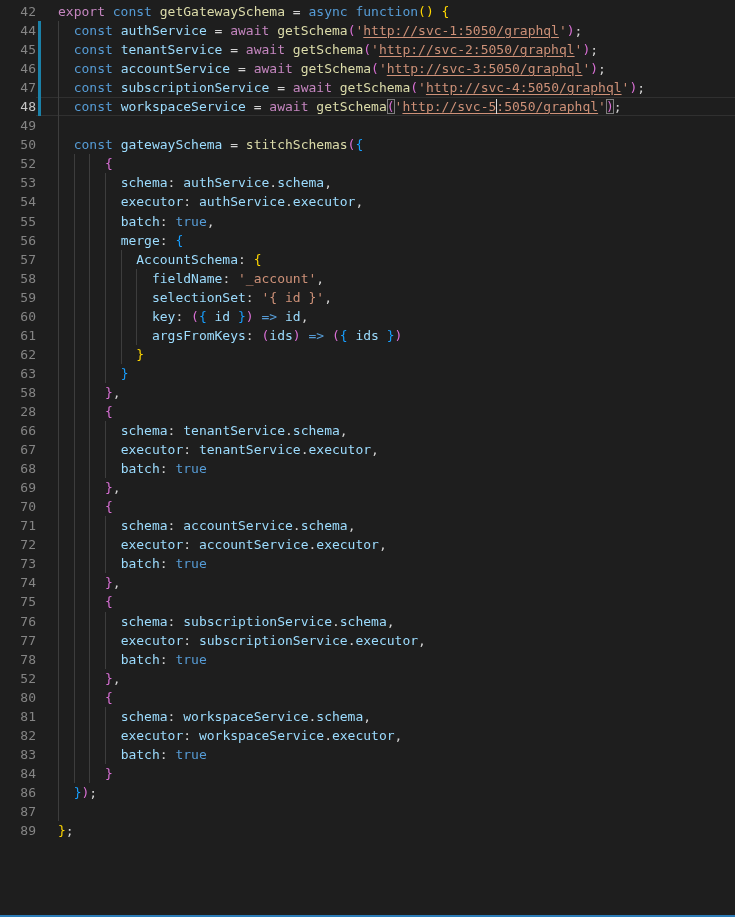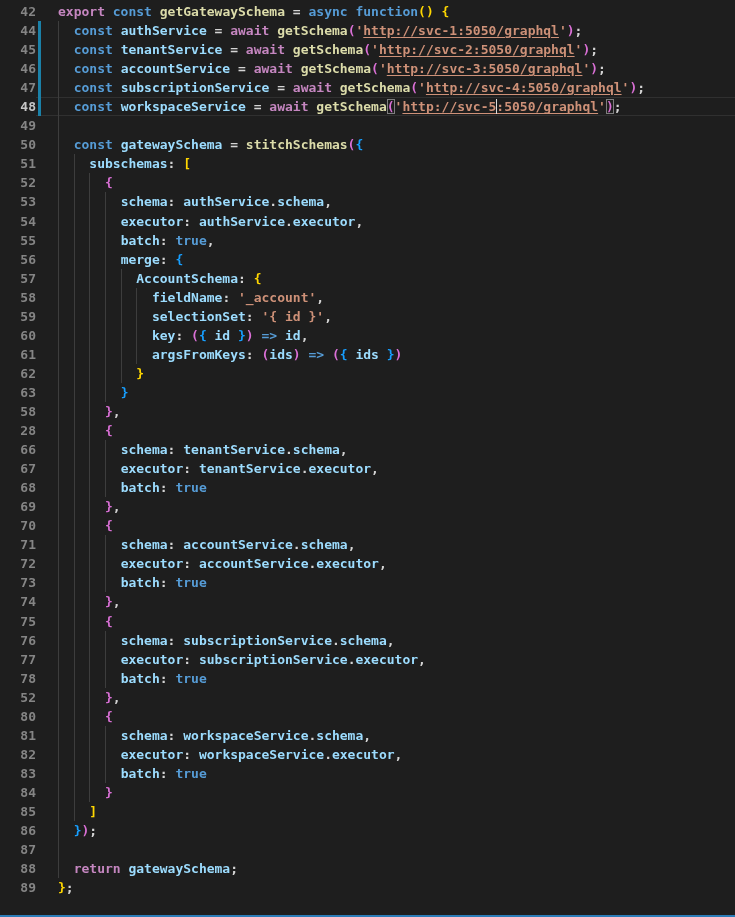--- a/index.html
+++ b/index.html
@@ -5,21 +5,21 @@
   :root{
     --bg:#1e1e1e; --lineNo:#858585; --lineNoActive:#c6c6c6;
     --kw1:#c586c0; --kw2:#569cd6; --var:#9cdcfe; --fn:#dcdcaa; --str:#ce9178; --op:#d4d4d4;
     --b1:#ffd700; --b2:#da70d6; --b3:#179fff;
     --guide:#3d3d3d; --modBar:#1b81a8; --curBorder:#303030; --bracketMatch:#7e7e7e; --bottomLine:#2b7cb8;
   }
   html,body{margin:0;padding:0}
   body{width:735px;height:917px;background:var(--bg);overflow:hidden}
   #editor{
     position:relative;width:735px;height:917px;box-sizing:border-box;padding-top:2px;
-    font-family:"DejaVu Sans Mono","Liberation Mono",monospace;font-size:13px;font-weight:bold;
+    font-family:"DejaVu Sans Mono","Liberation Mono",monospace;font-size:13px;
     -webkit-font-smoothing:antialiased;
   }
   .line{display:flex;height:19.05px;line-height:19.05px;white-space:pre}
   .ln{width:36px;flex:none;text-align:right;color:var(--lineNo);user-select:none}
   .body{flex:1;display:flex;position:relative;min-width:0}
   .cur .body{box-shadow:inset 0 1px 0 var(--curBorder), inset 0 -1px 0 var(--curBorder)}
   .cur .ln{color:var(--lineNoActive)}
   .gutterbar{width:22px;flex:none;position:relative}
   .modbar{position:absolute;left:2px;top:0;bottom:0;width:3px;background:var(--modBar)}
   .code{flex:1;position:relative;white-space:pre}
@@ -39,21 +39,20 @@
 <div id="editor">
   <div id="code-lines">
       <div class="line"><span class="ln">42</span><div class="body"><div class="gutterbar"></div><div class="code"><span class="txt"><span class="kw1">export </span><span class="kw2">const </span><span class="fn">getGatewaySchema</span><span class="op"> = </span><span class="kw2">async </span><span class="kw2">function</span><span class="b1">(</span><span class="b1">)</span><span class="op"> </span><span class="b1">{</span></span></div></div></div>
       <div class="line"><span class="ln">44</span><div class="body"><div class="gutterbar"><div class="modbar"></div></div><div class="code"><div class="guide" style="left: 0ch;"></div><span class="txt"><span class="op">  </span><span class="kw2">const </span><span class="var">authService</span><span class="op"> = </span><span class="kw1">await </span><span class="fn">getSchema</span><span class="b2">(</span><span class="str">'</span><span class="strU">http://svc-1:5050/graphql</span><span class="str">'</span><span class="b2">)</span><span class="op">;</span></span></div></div></div>
       <div class="line"><span class="ln">45</span><div class="body"><div class="gutterbar"><div class="modbar"></div></div><div class="code"><div class="guide" style="left: 0ch;"></div><span class="txt"><span class="op">  </span><span class="kw2">const </span><span class="var">tenantService</span><span class="op"> = </span><span class="kw1">await </span><span class="fn">getSchema</span><span class="b2">(</span><span class="str">'</span><span class="strU">http://svc-2:5050/graphql</span><span class="str">'</span><span class="b2">)</span><span class="op">;</span></span></div></div></div>
       <div class="line"><span class="ln">46</span><div class="body"><div class="gutterbar"><div class="modbar"></div></div><div class="code"><div class="guide" style="left: 0ch;"></div><span class="txt"><span class="op">  </span><span class="kw2">const </span><span class="var">accountService</span><span class="op"> = </span><span class="kw1">await </span><span class="fn">getSchema</span><span class="b2">(</span><span class="str">'</span><span class="strU">http://svc-3:5050/graphql</span><span class="str">'</span><span class="b2">)</span><span class="op">;</span></span></div></div></div>
       <div class="line"><span class="ln">47</span><div class="body"><div class="gutterbar"><div class="modbar"></div></div><div class="code"><div class="guide" style="left: 0ch;"></div><span class="txt"><span class="op">  </span><span class="kw2">const </span><span class="var">subscriptionService</span><span class="op"> = </span><span class="kw1">await </span><span class="fn">getSchema</span><span class="b2">(</span><span class="str">'</span><span class="strU">http://svc-4:5050/graphql</span><span class="str">'</span><span class="b2">)</span><span class="op">;</span></span></div></div></div>
       <div class="line cur"><span class="ln">48</span><div class="body"><div class="gutterbar"><div class="modbar"></div></div><div class="code"><div class="guide" style="left: 0ch;"></div><span class="txt"><span class="op">  </span><span class="kw2">const </span><span class="var">workspaceService</span><span class="op"> = </span><span class="kw1">await </span><span class="fn">getSchema</span><span class="b2 bm">(</span><span class="str">'</span><span class="strU">http://svc-5</span><span class="cursor"></span><span class="strU">:5050/graphql</span><span class="str">'</span><span class="b2 bm">)</span><span class="op">;</span></span></div></div></div>
       <div class="line"><span class="ln">49</span><div class="body"><div class="gutterbar"></div><div class="code"><div class="guide" style="left: 0ch;"></div><span class="txt"></span></div></div></div>
       <div class="line"><span class="ln">50</span><div class="body"><div class="gutterbar"></div><div class="code"><div class="guide" style="left: 0ch;"></div><span class="txt"><span class="op">  </span><span class="kw2">const </span><span class="var">gatewaySchema</span><span class="op"> = </span><span class="fn">stitchSchemas</span><span class="b2">(</span><span class="b3">{</span></span></div></div></div>
-      <div class="line"><span class="ln">51</span><div class="body"><div class="gutterbar"></div><div class="code"><div class="guide" style="left: 0ch;"></div><div class="guide" style="left: 2ch;"></div><span class="txt"><span class="op">    </span><span class="var">subschemas</span><span class="op">: </span><span class="b1">[</span></span></div></div></div>
       <div class="line"><span class="ln">52</span><div class="body"><div class="gutterbar"></div><div class="code"><div class="guide" style="left: 0ch;"></div><div class="guide" style="left: 2ch;"></div><div class="guide" style="left: 4ch;"></div><span class="txt"><span class="op">      </span><span class="b2">{</span></span></div></div></div>
       <div class="line"><span class="ln">53</span><div class="body"><div class="gutterbar"></div><div class="code"><div class="guide" style="left: 0ch;"></div><div class="guide" style="left: 2ch;"></div><div class="guide" style="left: 4ch;"></div><div class="guide" style="left: 6ch;"></div><span class="txt"><span class="op">        </span><span class="var">schema</span><span class="op">: </span><span class="var">authService</span><span class="op">.</span><span class="var">schema</span><span class="op">,</span></span></div></div></div>
       <div class="line"><span class="ln">54</span><div class="body"><div class="gutterbar"></div><div class="code"><div class="guide" style="left: 0ch;"></div><div class="guide" style="left: 2ch;"></div><div class="guide" style="left: 4ch;"></div><div class="guide" style="left: 6ch;"></div><span class="txt"><span class="op">        </span><span class="var">executor</span><span class="op">: </span><span class="var">authService</span><span class="op">.</span><span class="var">executor</span><span class="op">,</span></span></div></div></div>
       <div class="line"><span class="ln">55</span><div class="body"><div class="gutterbar"></div><div class="code"><div class="guide" style="left: 0ch;"></div><div class="guide" style="left: 2ch;"></div><div class="guide" style="left: 4ch;"></div><div class="guide" style="left: 6ch;"></div><span class="txt"><span class="op">        </span><span class="var">batch</span><span class="op">: </span><span class="kw2">true</span><span class="op">,</span></span></div></div></div>
       <div class="line"><span class="ln">56</span><div class="body"><div class="gutterbar"></div><div class="code"><div class="guide" style="left: 0ch;"></div><div class="guide" style="left: 2ch;"></div><div class="guide" style="left: 4ch;"></div><div class="guide" style="left: 6ch;"></div><span class="txt"><span class="op">        </span><span class="var">merge</span><span class="op">: </span><span class="b3">{</span></span></div></div></div>
       <div class="line"><span class="ln">57</span><div class="body"><div class="gutterbar"></div><div class="code"><div class="guide" style="left: 0ch;"></div><div class="guide" style="left: 2ch;"></div><div class="guide" style="left: 4ch;"></div><div class="guide" style="left: 6ch;"></div><div class="guide" style="left: 8ch;"></div><span class="txt"><span class="op">          </span><span class="var">AccountSchema</span><span class="op">: </span><span class="b1">{</span></span></div></div></div>
       <div class="line"><span class="ln">58</span><div class="body"><div class="gutterbar"></div><div class="code"><div class="guide" style="left: 0ch;"></div><div class="guide" style="left: 2ch;"></div><div class="guide" style="left: 4ch;"></div><div class="guide" style="left: 6ch;"></div><div class="guide" style="left: 8ch;"></div><div class="guide" style="left: 10ch;"></div><span class="txt"><span class="op">            </span><span class="var">fieldName</span><span class="op">: </span><span class="str">'_account'</span><span class="op">,</span></span></div></div></div>
       <div class="line"><span class="ln">59</span><div class="body"><div class="gutterbar"></div><div class="code"><div class="guide" style="left: 0ch;"></div><div class="guide" style="left: 2ch;"></div><div class="guide" style="left: 4ch;"></div><div class="guide" style="left: 6ch;"></div><div class="guide" style="left: 8ch;"></div><div class="guide" style="left: 10ch;"></div><span class="txt"><span class="op">            </span><span class="var">selectionSet</span><span class="op">: </span><span class="str">'{ id }'</span><span class="op">,</span></span></div></div></div>
       <div class="line"><span class="ln">60</span><div class="body"><div class="gutterbar"></div><div class="code"><div class="guide" style="left: 0ch;"></div><div class="guide" style="left: 2ch;"></div><div class="guide" style="left: 4ch;"></div><div class="guide" style="left: 6ch;"></div><div class="guide" style="left: 8ch;"></div><div class="guide" style="left: 10ch;"></div><span class="txt"><span class="op">            </span><span class="var">key</span><span class="op">: </span><span class="b2">(</span><span class="b3">{</span><span class="op"> </span><span class="var">id</span><span class="op"> </span><span class="b3">}</span><span class="b2">)</span><span class="op"> </span><span class="kw2">=&gt;</span><span class="op"> </span><span class="var">id</span><span class="op">,</span></span></div></div></div>
       <div class="line"><span class="ln">61</span><div class="body"><div class="gutterbar"></div><div class="code"><div class="guide" style="left: 0ch;"></div><div class="guide" style="left: 2ch;"></div><div class="guide" style="left: 4ch;"></div><div class="guide" style="left: 6ch;"></div><div class="guide" style="left: 8ch;"></div><div class="guide" style="left: 10ch;"></div><span class="txt"><span class="op">            </span><span class="var">argsFromKeys</span><span class="op">: </span><span class="b2">(</span><span class="var">ids</span><span class="b2">)</span><span class="op"> </span><span class="kw2">=&gt;</span><span class="op"> </span><span class="b2">(</span><span class="b3">{</span><span class="op"> </span><span class="var">ids</span><span class="op"> </span><span class="b3">}</span><span class="b2">)</span></span></div></div></div>
@@ -73,20 +72,18 @@
       <div class="line"><span class="ln">75</span><div class="body"><div class="gutterbar"></div><div class="code"><div class="guide" style="left: 0ch;"></div><div class="guide" style="left: 2ch;"></div><div class="guide" style="left: 4ch;"></div><span class="txt"><span class="op">      </span><span class="b2">{</span></span></div></div></div>
       <div class="line"><span class="ln">76</span><div class="body"><div class="gutterbar"></div><div class="code"><div class="guide" style="left: 0ch;"></div><div class="guide" style="left: 2ch;"></div><div class="guide" style="left: 4ch;"></div><div class="guide" style="left: 6ch;"></div><span class="txt"><span class="op">        </span><span class="var">schema</span><span class="op">: </span><span class="var">subscriptionService</span><span class="op">.</span><span class="var">schema</span><span class="op">,</span></span></div></div></div>
       <div class="line"><span class="ln">77</span><div class="body"><div class="gutterbar"></div><div class="code"><div class="guide" style="left: 0ch;"></div><div class="guide" style="left: 2ch;"></div><div class="guide" style="left: 4ch;"></div><div class="guide" style="left: 6ch;"></div><span class="txt"><span class="op">        </span><span class="var">executor</span><span class="op">: </span><span class="var">subscriptionService</span><span class="op">.</span><span class="var">executor</span><span class="op">,</span></span></div></div></div>
       <div class="line"><span class="ln">78</span><div class="body"><div class="gutterbar"></div><div class="code"><div class="guide" style="left: 0ch;"></div><div class="guide" style="left: 2ch;"></div><div class="guide" style="left: 4ch;"></div><div class="guide" style="left: 6ch;"></div><span class="txt"><span class="op">        </span><span class="var">batch</span><span class="op">: </span><span class="kw2">true</span></span></div></div></div>
       <div class="line"><span class="ln">52</span><div class="body"><div class="gutterbar"></div><div class="code"><div class="guide" style="left: 0ch;"></div><div class="guide" style="left: 2ch;"></div><div class="guide" style="left: 4ch;"></div><span class="txt"><span class="op">      </span><span class="b2">}</span><span class="op">,</span></span></div></div></div>
       <div class="line"><span class="ln">80</span><div class="body"><div class="gutterbar"></div><div class="code"><div class="guide" style="left: 0ch;"></div><div class="guide" style="left: 2ch;"></div><div class="guide" style="left: 4ch;"></div><span class="txt"><span class="op">      </span><span class="b2">{</span></span></div></div></div>
       <div class="line"><span class="ln">81</span><div class="body"><div class="gutterbar"></div><div class="code"><div class="guide" style="left: 0ch;"></div><div class="guide" style="left: 2ch;"></div><div class="guide" style="left: 4ch;"></div><div class="guide" style="left: 6ch;"></div><span class="txt"><span class="op">        </span><span class="var">schema</span><span class="op">: </span><span class="var">workspaceService</span><span class="op">.</span><span class="var">schema</span><span class="op">,</span></span></div></div></div>
       <div class="line"><span class="ln">82</span><div class="body"><div class="gutterbar"></div><div class="code"><div class="guide" style="left: 0ch;"></div><div class="guide" style="left: 2ch;"></div><div class="guide" style="left: 4ch;"></div><div class="guide" style="left: 6ch;"></div><span class="txt"><span class="op">        </span><span class="var">executor</span><span class="op">: </span><span class="var">workspaceService</span><span class="op">.</span><span class="var">executor</span><span class="op">,</span></span></div></div></div>
       <div class="line"><span class="ln">83</span><div class="body"><div class="gutterbar"></div><div class="code"><div class="guide" style="left: 0ch;"></div><div class="guide" style="left: 2ch;"></div><div class="guide" style="left: 4ch;"></div><div class="guide" style="left: 6ch;"></div><span class="txt"><span class="op">        </span><span class="var">batch</span><span class="op">: </span><span class="kw2">true</span></span></div></div></div>
       <div class="line"><span class="ln">84</span><div class="body"><div class="gutterbar"></div><div class="code"><div class="guide" style="left: 0ch;"></div><div class="guide" style="left: 2ch;"></div><div class="guide" style="left: 4ch;"></div><span class="txt"><span class="op">      </span><span class="b2">}</span></span></div></div></div>
-      <div class="line"><span class="ln">85</span><div class="body"><div class="gutterbar"></div><div class="code"><div class="guide" style="left: 0ch;"></div><div class="guide" style="left: 2ch;"></div><span class="txt"><span class="op">    </span><span class="b1">]</span></span></div></div></div>
       <div class="line"><span class="ln">86</span><div class="body"><div class="gutterbar"></div><div class="code"><div class="guide" style="left: 0ch;"></div><span class="txt"><span class="op">  </span><span class="b3">}</span><span class="b2">)</span><span class="op">;</span></span></div></div></div>
       <div class="line"><span class="ln">87</span><div class="body"><div class="gutterbar"></div><div class="code"><div class="guide" style="left: 0ch;"></div><span class="txt"></span></div></div></div>
-      <div class="line"><span class="ln">88</span><div class="body"><div class="gutterbar"></div><div class="code"><div class="guide" style="left: 0ch;"></div><span class="txt"><span class="op">  </span><span class="kw1">return </span><span class="var">gatewaySchema</span><span class="op">;</span></span></div></div></div>
       <div class="line"><span class="ln">89</span><div class="body"><div class="gutterbar"></div><div class="code"><span class="txt"><span class="b1">}</span><span class="op">;</span></span></div></div></div>
     </div>
   <div id="bottomline"></div>
 </div>
 
 </body></html>

